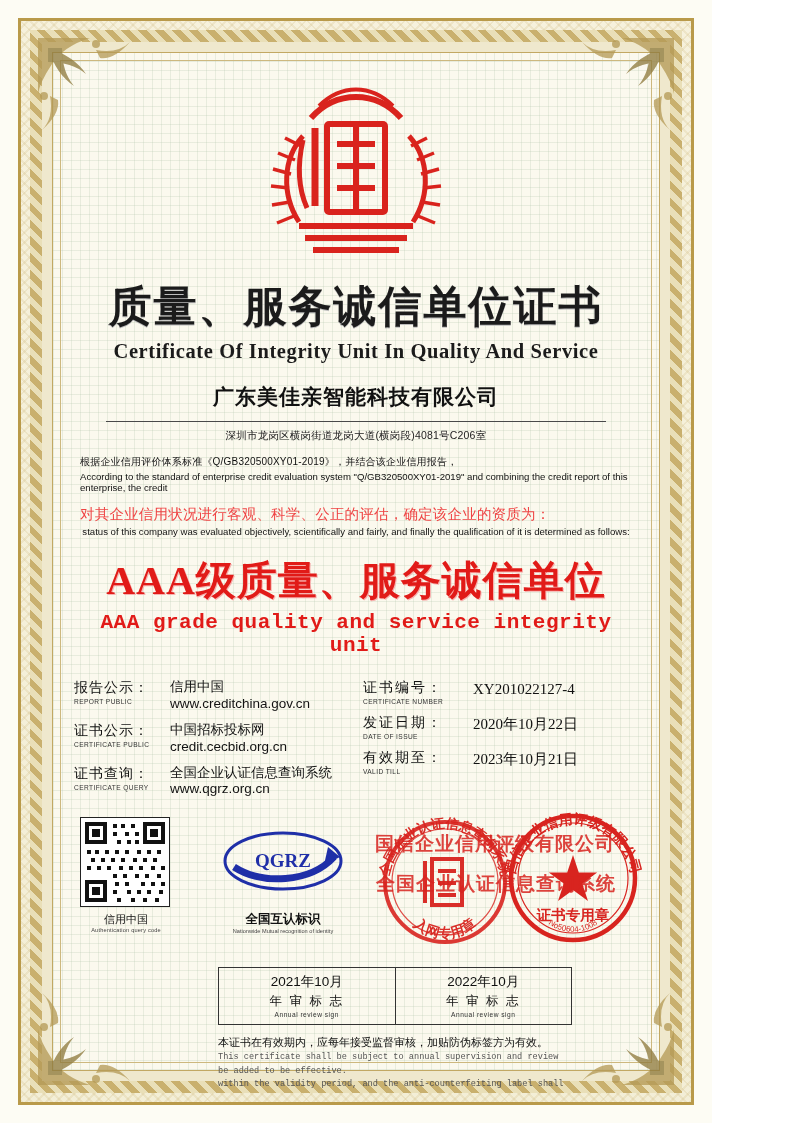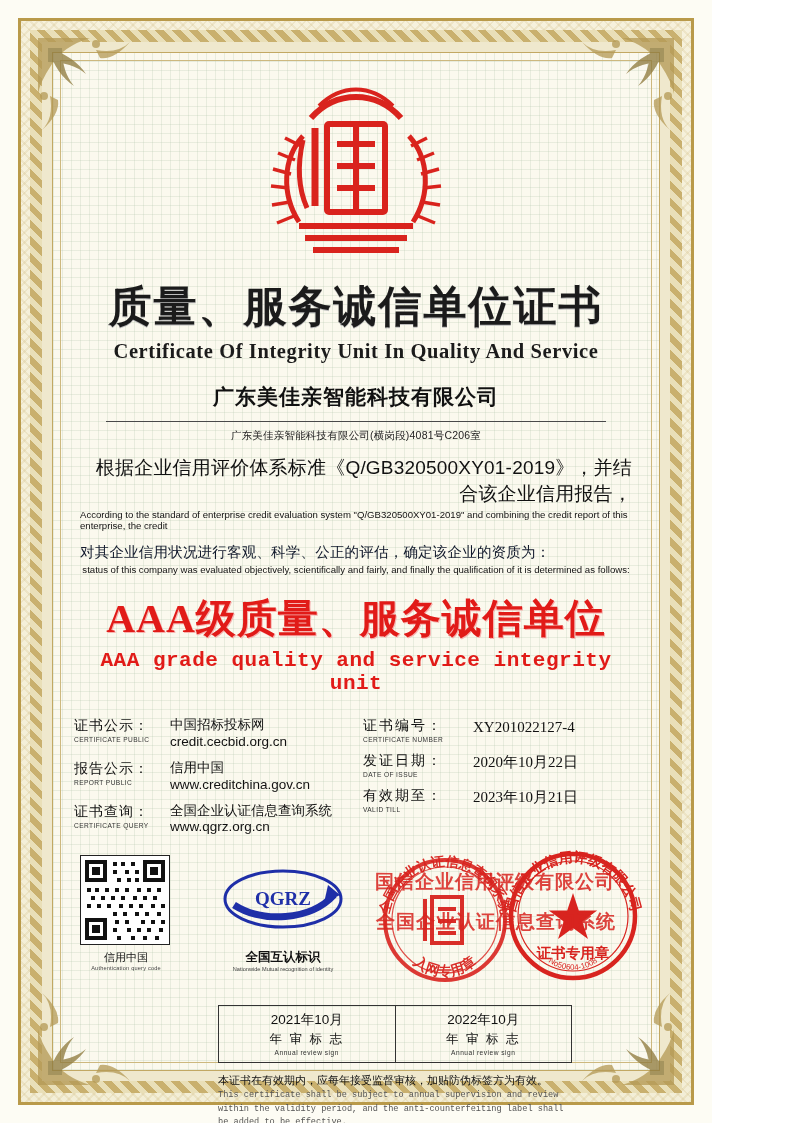--- a/index.html
+++ b/index.html
@@ -46,23 +46,23 @@
     text-shadow:0 1px 0 #bdbdbd;}
   .title-en{text-align:center;font-family:"Liberation Serif",serif;font-weight:bold;
     font-size:20.5px;letter-spacing:.6px;color:#1b1b1b;margin-top:4px;}
 
   .company{text-align:center;font-family:"Liberation Sans",sans-serif;font-weight:bold;
     font-size:21px;color:#111;margin-top:20px;letter-spacing:1px;}
   .rule{height:1px;background:#4a4a4a;margin:10px 36px 0 36px;}
   .addr{text-align:center;font-size:10.5px;color:#222;margin-top:7px;letter-spacing:.2px;}
 
   .para{margin-top:12px;padding:0 10px;}
-  .p-cn{font-size:19px;color:#111;text-align:right;letter-spacing:.2px;}
+  .p-cn{font-size:10px;color:#111;text-align:left;letter-spacing:.2px;}
   .p-en{font-size:9.6px;color:#111;margin-top:2px;letter-spacing:0;}
-  .p-cn2{font-size:14.5px;color:#0f172a;text-align:left;letter-spacing:.2px;margin-top:12px;}
+  .p-cn2{font-size:14.5px;color:#ef4444;text-align:left;letter-spacing:.2px;margin-top:12px;}
   .p-en2{font-size:9.6px;color:#111;text-align:center;margin-top:2px;}
 
   .grade-cn{text-align:center;font-family:"Liberation Serif",serif;font-weight:bold;
     font-size:40px;color:#e11b18;margin-top:16px;letter-spacing:1px;
     text-shadow:1px 1px 0 #f7b3b0;}
   .grade-en{text-align:center;font-family:Liberation Mono, monospace;font-weight:bold;
     font-size:21px;color:#e11b18;margin-top:3px;letter-spacing:.5px;}
 
   .info{display:flex;margin-top:22px;padding:0 4px;}
   .info-col{flex:1;}
@@ -208,54 +208,54 @@
           <path d="M62 74 C56 100 58 124 66 142" stroke-width="5"></path>
         </g>
       </svg>
     </div>
 
     <div class="title-cn">质量、服务诚信单位证书</div>
     <div class="title-en">Certificate Of Integrity Unit In Quality And Service</div>
 
     <div class="company">广东美佳亲智能科技有限公司</div>
     <div class="rule"></div>
-    <div class="addr">广东美佳亲智能科技有限公司(横岗段)4081号C206室</div>
+    <div class="addr">深圳市龙岗区横岗街道龙岗大道(横岗段)4081号C206室</div>
 
     <div class="para">
       <div class="p-cn">根据企业信用评价体系标准《Q/GB320500XY01-2019》，并结合该企业信用报告，</div>
       <div class="p-en">According to the standard of enterprise credit evaluation system "Q/GB320500XY01-2019" and combining the credit report of this enterprise, the credit</div>
       <div class="p-cn2">对其企业信用状况进行客观、科学、公正的评估，确定该企业的资质为：</div>
       <div class="p-en2">status of this company was evaluated objectively, scientifically and fairly, and finally the qualification of it is determined as follows:</div>
     </div>
 
     <div class="grade-cn">AAA级质量、服务诚信单位</div>
     <div class="grade-en">AAA grade quality and service integrity unit</div>
 
     <div class="info">
       <div class="info-col">
 
         <div class="row">
           <div class="lbl">
+            <div class="cn">报告公示：</div>
+            <div class="en">REPORT PUBLIC</div>
+          </div>
+          <div class="val">
+            <span>信用中国</span>
+            <span class="l2">www.creditchina.gov.cn</span>
+          </div>
+        </div>
+
+        <div class="row">
+          <div class="lbl">
             <div class="cn">证书公示：</div>
             <div class="en">CERTIFICATE PUBLIC</div>
           </div>
           <div class="val">
             <span>中国招标投标网</span>
             <span class="l2">credit.cecbid.org.cn</span>
-          </div>
-        </div>
-
-        <div class="row">
-          <div class="lbl">
-            <div class="cn">报告公示：</div>
-            <div class="en">REPORT PUBLIC</div>
-          </div>
-          <div class="val">
-            <span>信用中国</span>
-            <span class="l2">www.creditchina.gov.cn</span>
           </div>
         </div>
 
         <div class="row">
           <div class="lbl">
             <div class="cn">证书查询：</div>
             <div class="en">CERTIFICATE QUERY</div>
           </div>
           <div class="val">
             <span>全国企业认证信息查询系统</span>
@@ -434,18 +434,18 @@
       <div class="ann-cell">
         <div class="ann-y">2022年10月</div>
         <div class="ann-cn">年 审 标 志</div>
         <div class="ann-en">Annual review sign</div>
       </div>
     </div>
 
     <div class="footer">
       <div class="f-cn">本证书在有效期内，应每年接受监督审核，加贴防伪标签方为有效。</div>
       <div class="f-en">This certificate shall be subject to annual supervision and review</div>
+      <div class="f-en">be added to be effective.</div>
       <div class="f-en">within the validity period, and the anti-counterfeiting label shall</div>
-      <div class="f-en">be added to be effective.</div>
     </div>
 
   </div>
 </div>
 
 </body></html>

